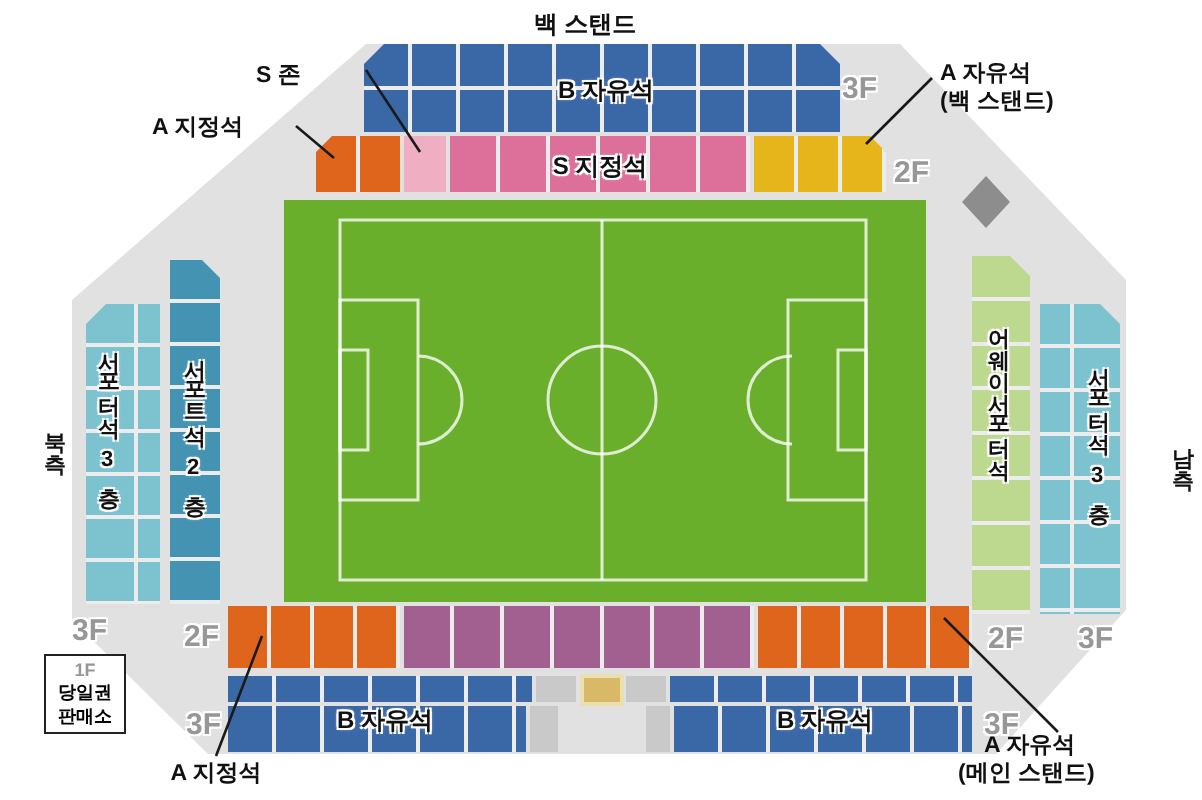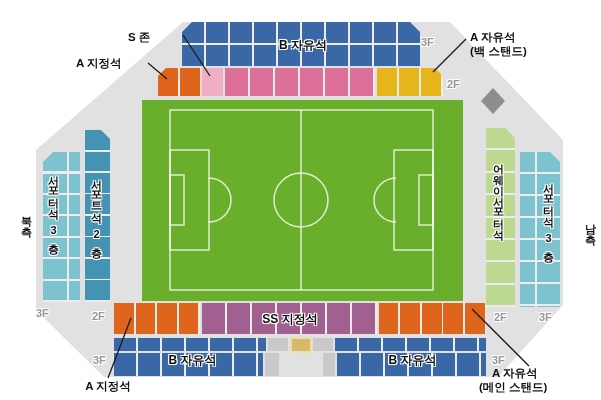--- a/index.html
+++ b/index.html
@@ -3,21 +3,21 @@
 <meta charset="utf-8">
 <style>
   html,body{margin:0;padding:0;background:#fff;}
   #stage{position:relative;width:601px;height:400px;background:#fff;overflow:hidden;
          font-family:"Liberation Sans","DejaVu Sans",sans-serif;}
   .abs{position:absolute;}
   svg{display:block;}
   .band{position:absolute;}
   .lbl{position:absolute;font-weight:bold;color:#111;white-space:nowrap;}
   .halo{text-shadow:-1px -1px 0 #fff,1px -1px 0 #fff,-1px 1px 0 #fff,1px 1px 0 #fff,0 0 2px #fff;}
-  .floor{position:absolute;font-weight:bold;color:#979797;font-size:11px;
+  .floor{position:absolute;font-weight:bold;color:#979797;font-size:15px;
          text-shadow:-1px -1px 0 #fff,1px -1px 0 #fff,-1px 1px 0 #fff,1px 1px 0 #fff;}
   .vtext{writing-mode:vertical-rl;text-orientation:upright;line-height:1.05;}
   .c{text-align:center;}
   .r{text-align:left;}
 
   
   .b-top{left:182px;top:22px;width:238px;height:44px;background-color:#3a67a6;
     background-image:linear-gradient(180deg,rgba(0,0,0,0) 0 21px,#ececec 21px 23px,rgba(0,0,0,0) 23px),
       repeating-linear-gradient(90deg,rgba(0,0,0,0) 0 22px,#ececec 22px 24px);
     clip-path:polygon(10px 0,calc(100% - 10px) 0,100% 10px,100% 100%,0 100%,0 10px);}
@@ -113,23 +113,24 @@
     <polygon points="493,88 505,101 493,114 481,101" fill="#8d8d8d"></polygon>
     <g stroke="#1a1a1a" stroke-width="1.3">
       <line x1="183" y1="35" x2="210" y2="76"></line>
       <line x1="148" y1="63" x2="167" y2="79"></line>
       <line x1="466" y1="39" x2="433" y2="72"></line>
       <line x1="108" y1="378" x2="131" y2="318"></line>
       <line x1="472" y1="309" x2="529" y2="366"></line>
     </g>
   </svg>
 
+  <div class="lbl c" style="left:240px;top:4px;width:105px;font-size:12px;">백 스탠드</div>
 
   <div class="lbl halo c" style="left:250px;top:37px;width:106px;font-size:12px;">B 자유석</div>
-  <div class="lbl halo c" style="left:240px;top:311px;width:100px;font-size:12px;">SS 지정석</div>
+  <div class="lbl halo c" style="left:250px;top:75px;width:100px;font-size:12px;">S 지정석</div>
   <div class="lbl halo c" style="left:145px;top:352px;width:95px;font-size:12px;">B 자유석</div>
   <div class="lbl halo c" style="left:365px;top:352px;width:95px;font-size:12px;">B 자유석</div>
 
   <div class="lbl r" style="left:128px;top:30px;width:52px;font-size:11.5px;">S 존</div>
   <div class="lbl r" style="left:76px;top:56px;width:70px;font-size:11.5px;">A 지정석</div>
   <div class="lbl" style="left:470px;top:30px;font-size:11.5px;line-height:14px;">
     <div>A 자유석</div>
     <div>(백 스탠드)</div>
   </div>
   <div class="lbl c" style="left:72px;top:379px;width:72px;font-size:11.5px;">A 지정석</div>
@@ -147,14 +148,19 @@
 
   <div class="floor" style="left:421px;top:36px;">3F</div>
   <div class="floor" style="left:447px;top:78px;">2F</div>
   <div class="floor" style="left:36px;top:307px;">3F</div>
   <div class="floor" style="left:92px;top:310px;">2F</div>
   <div class="floor" style="left:93px;top:354px;">3F</div>
   <div class="floor" style="left:494px;top:311px;">2F</div>
   <div class="floor" style="left:539px;top:311px;">3F</div>
   <div class="floor" style="left:492px;top:354px;">3F</div>
 
+  <div class="abs tbox">
+    <div class="f1">1F</div>
+    <div>당일권</div>
+    <div>판매소</div>
+  </div>
 
 </div>
 
 </body></html>

